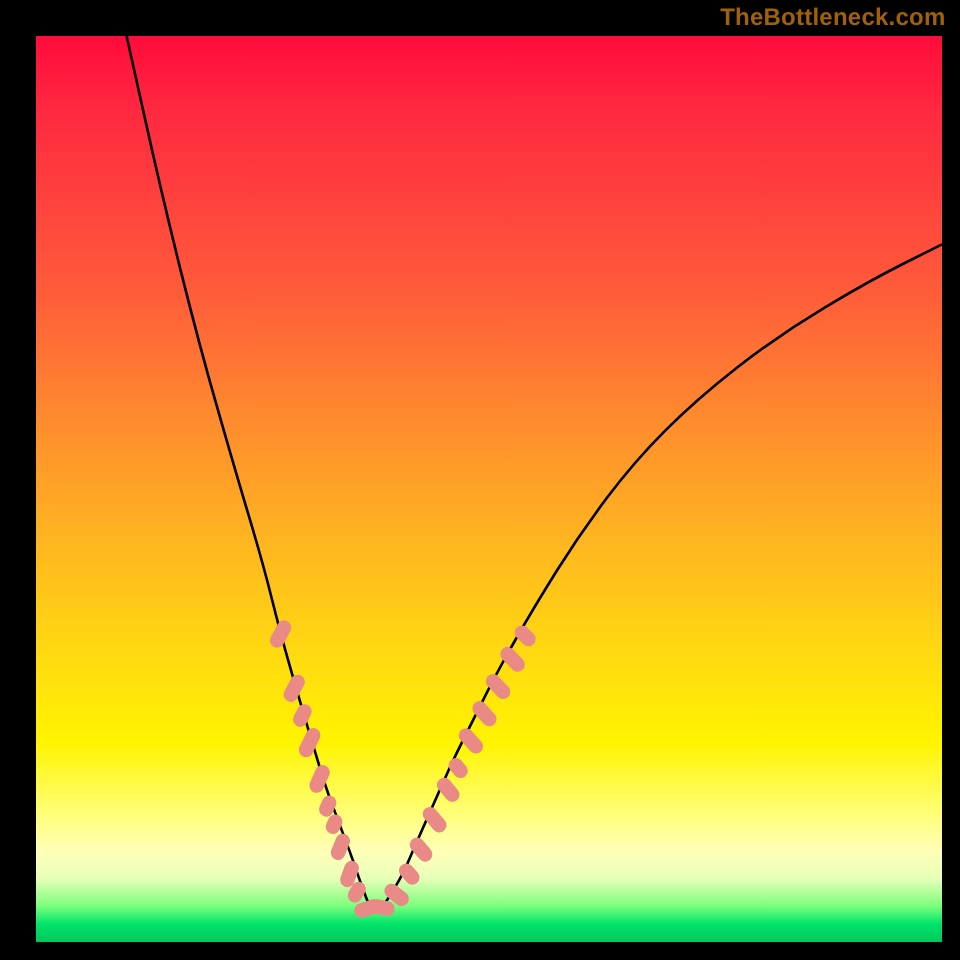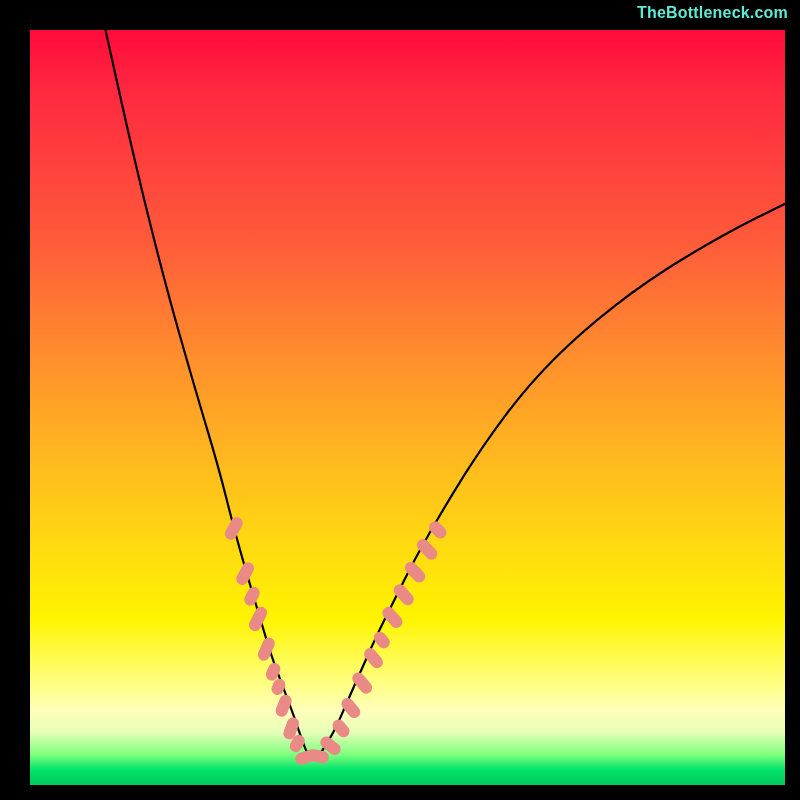--- a/index.html
+++ b/index.html
@@ -56,23 +56,23 @@
     stroke: #000;
     stroke-width: 2.2;
   }
   .marker {
     fill: #e98a86;   
   }
   .watermark {
     position: absolute;
     top: 4px;
     right: 12px;
-    font-size: 16px;
+    font-size: 20px;
     font-weight: 600;
-    color: #5eead4;
+    color: #a16207;
     letter-spacing: 0.2px;
     user-select: none;
   }
 </style>
 </head>
 <body>
 
 <div class="frame">
   <div class="watermark">TheBottleneck.com</div>
   <div class="plot-area">

